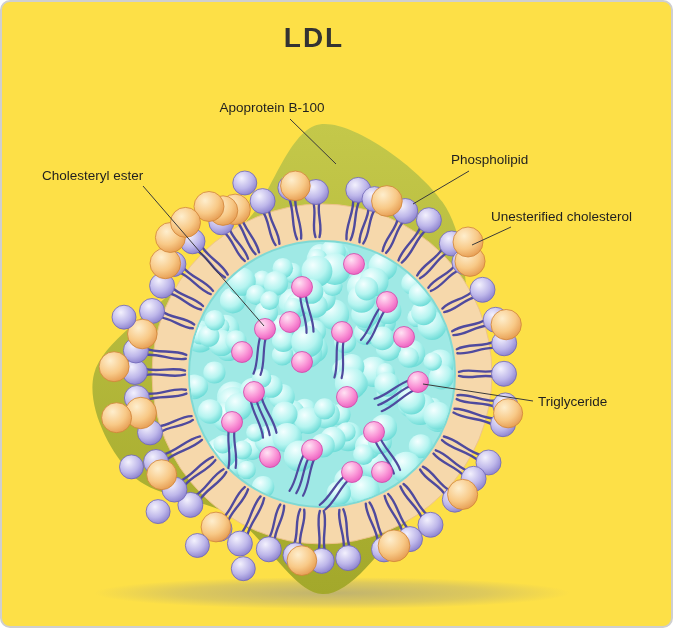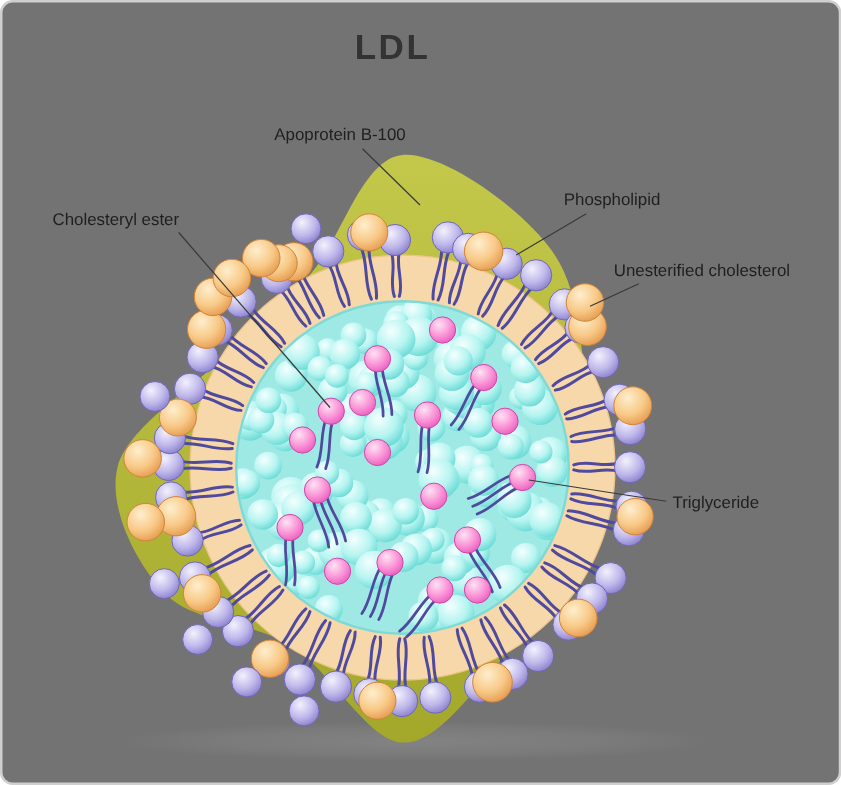--- a/index.html
+++ b/index.html
@@ -3,21 +3,21 @@
 <meta charset="utf-8">
 <style>
   html,body{margin:0;padding:0;background:#ffffff;}
   .frame{
     position:relative;
     width:673px;height:628px;
     box-sizing:border-box;
     border:2px solid #cfcfcf;
     border-radius:10px;
     overflow:hidden;
-    background:#737373;
+    background:#fde047;
     font-family:"Liberation Sans",sans-serif;
   }
   svg{display:block;}
   .title-text{font-family:"Liberation Sans",sans-serif;font-weight:bold;}
   .label-text{font-family:"Liberation Sans",sans-serif;font-size:13.5px;}
 </style>
 </head>
 <body>
 
 <div class="frame">

